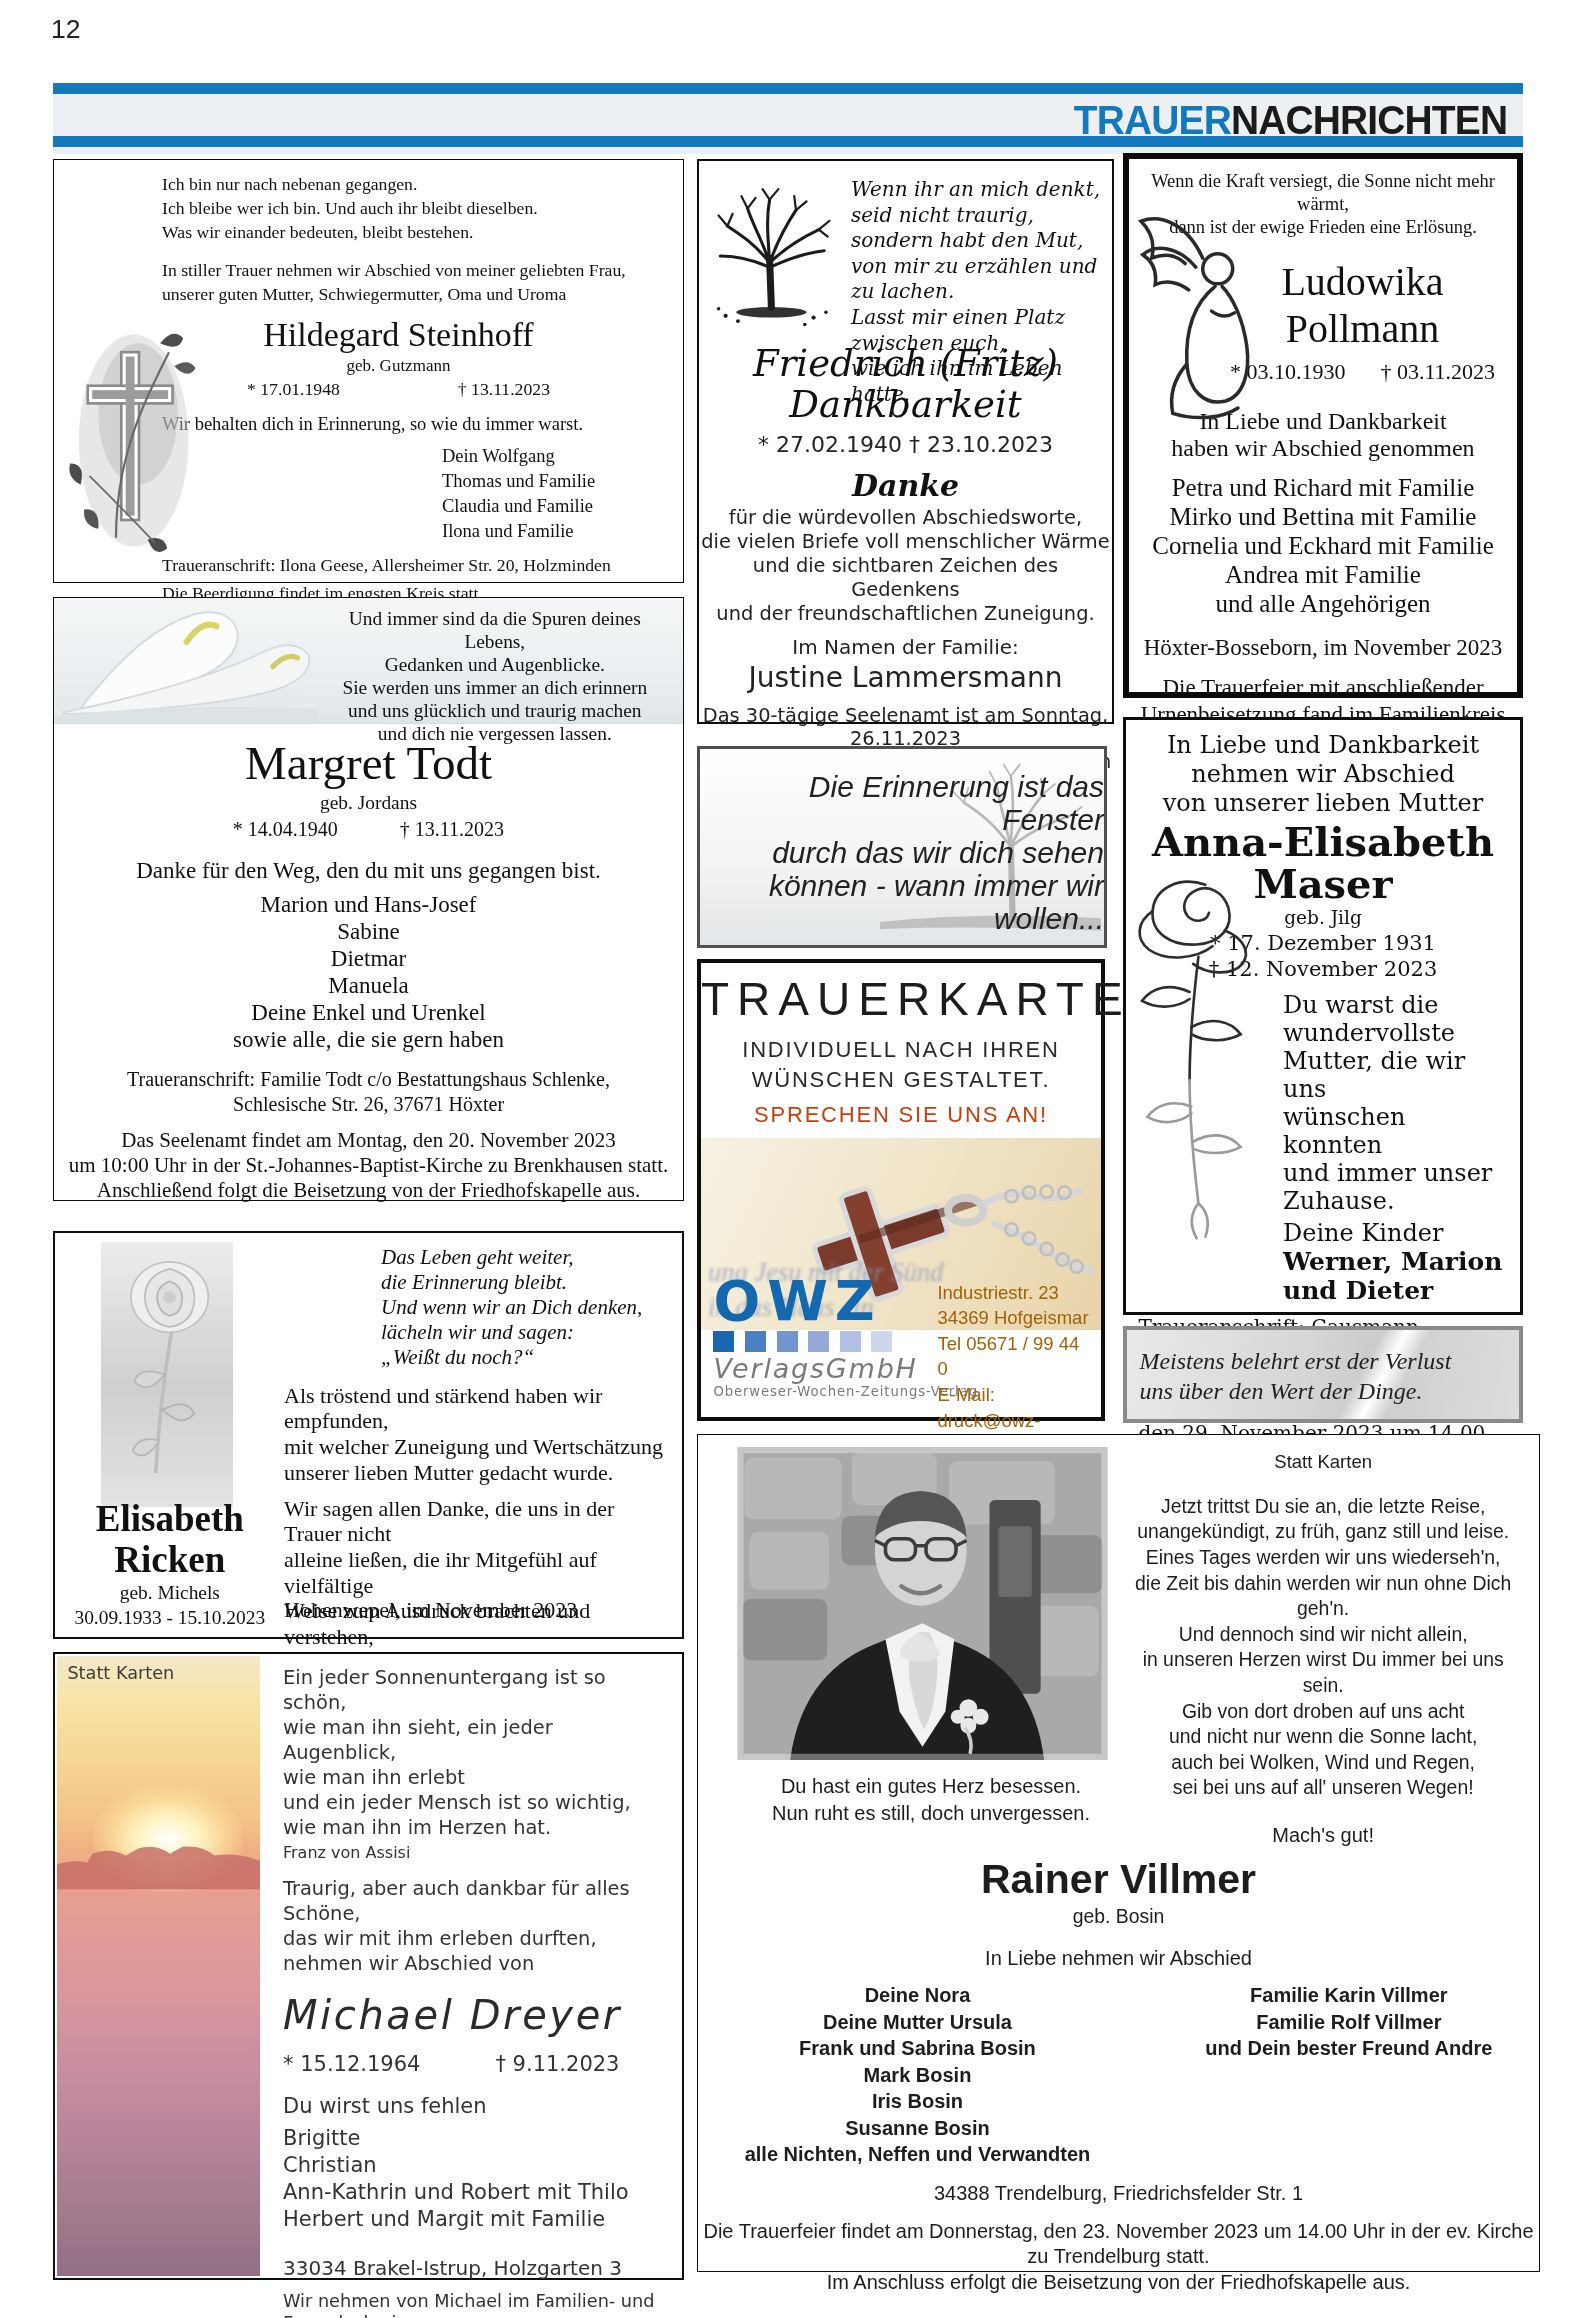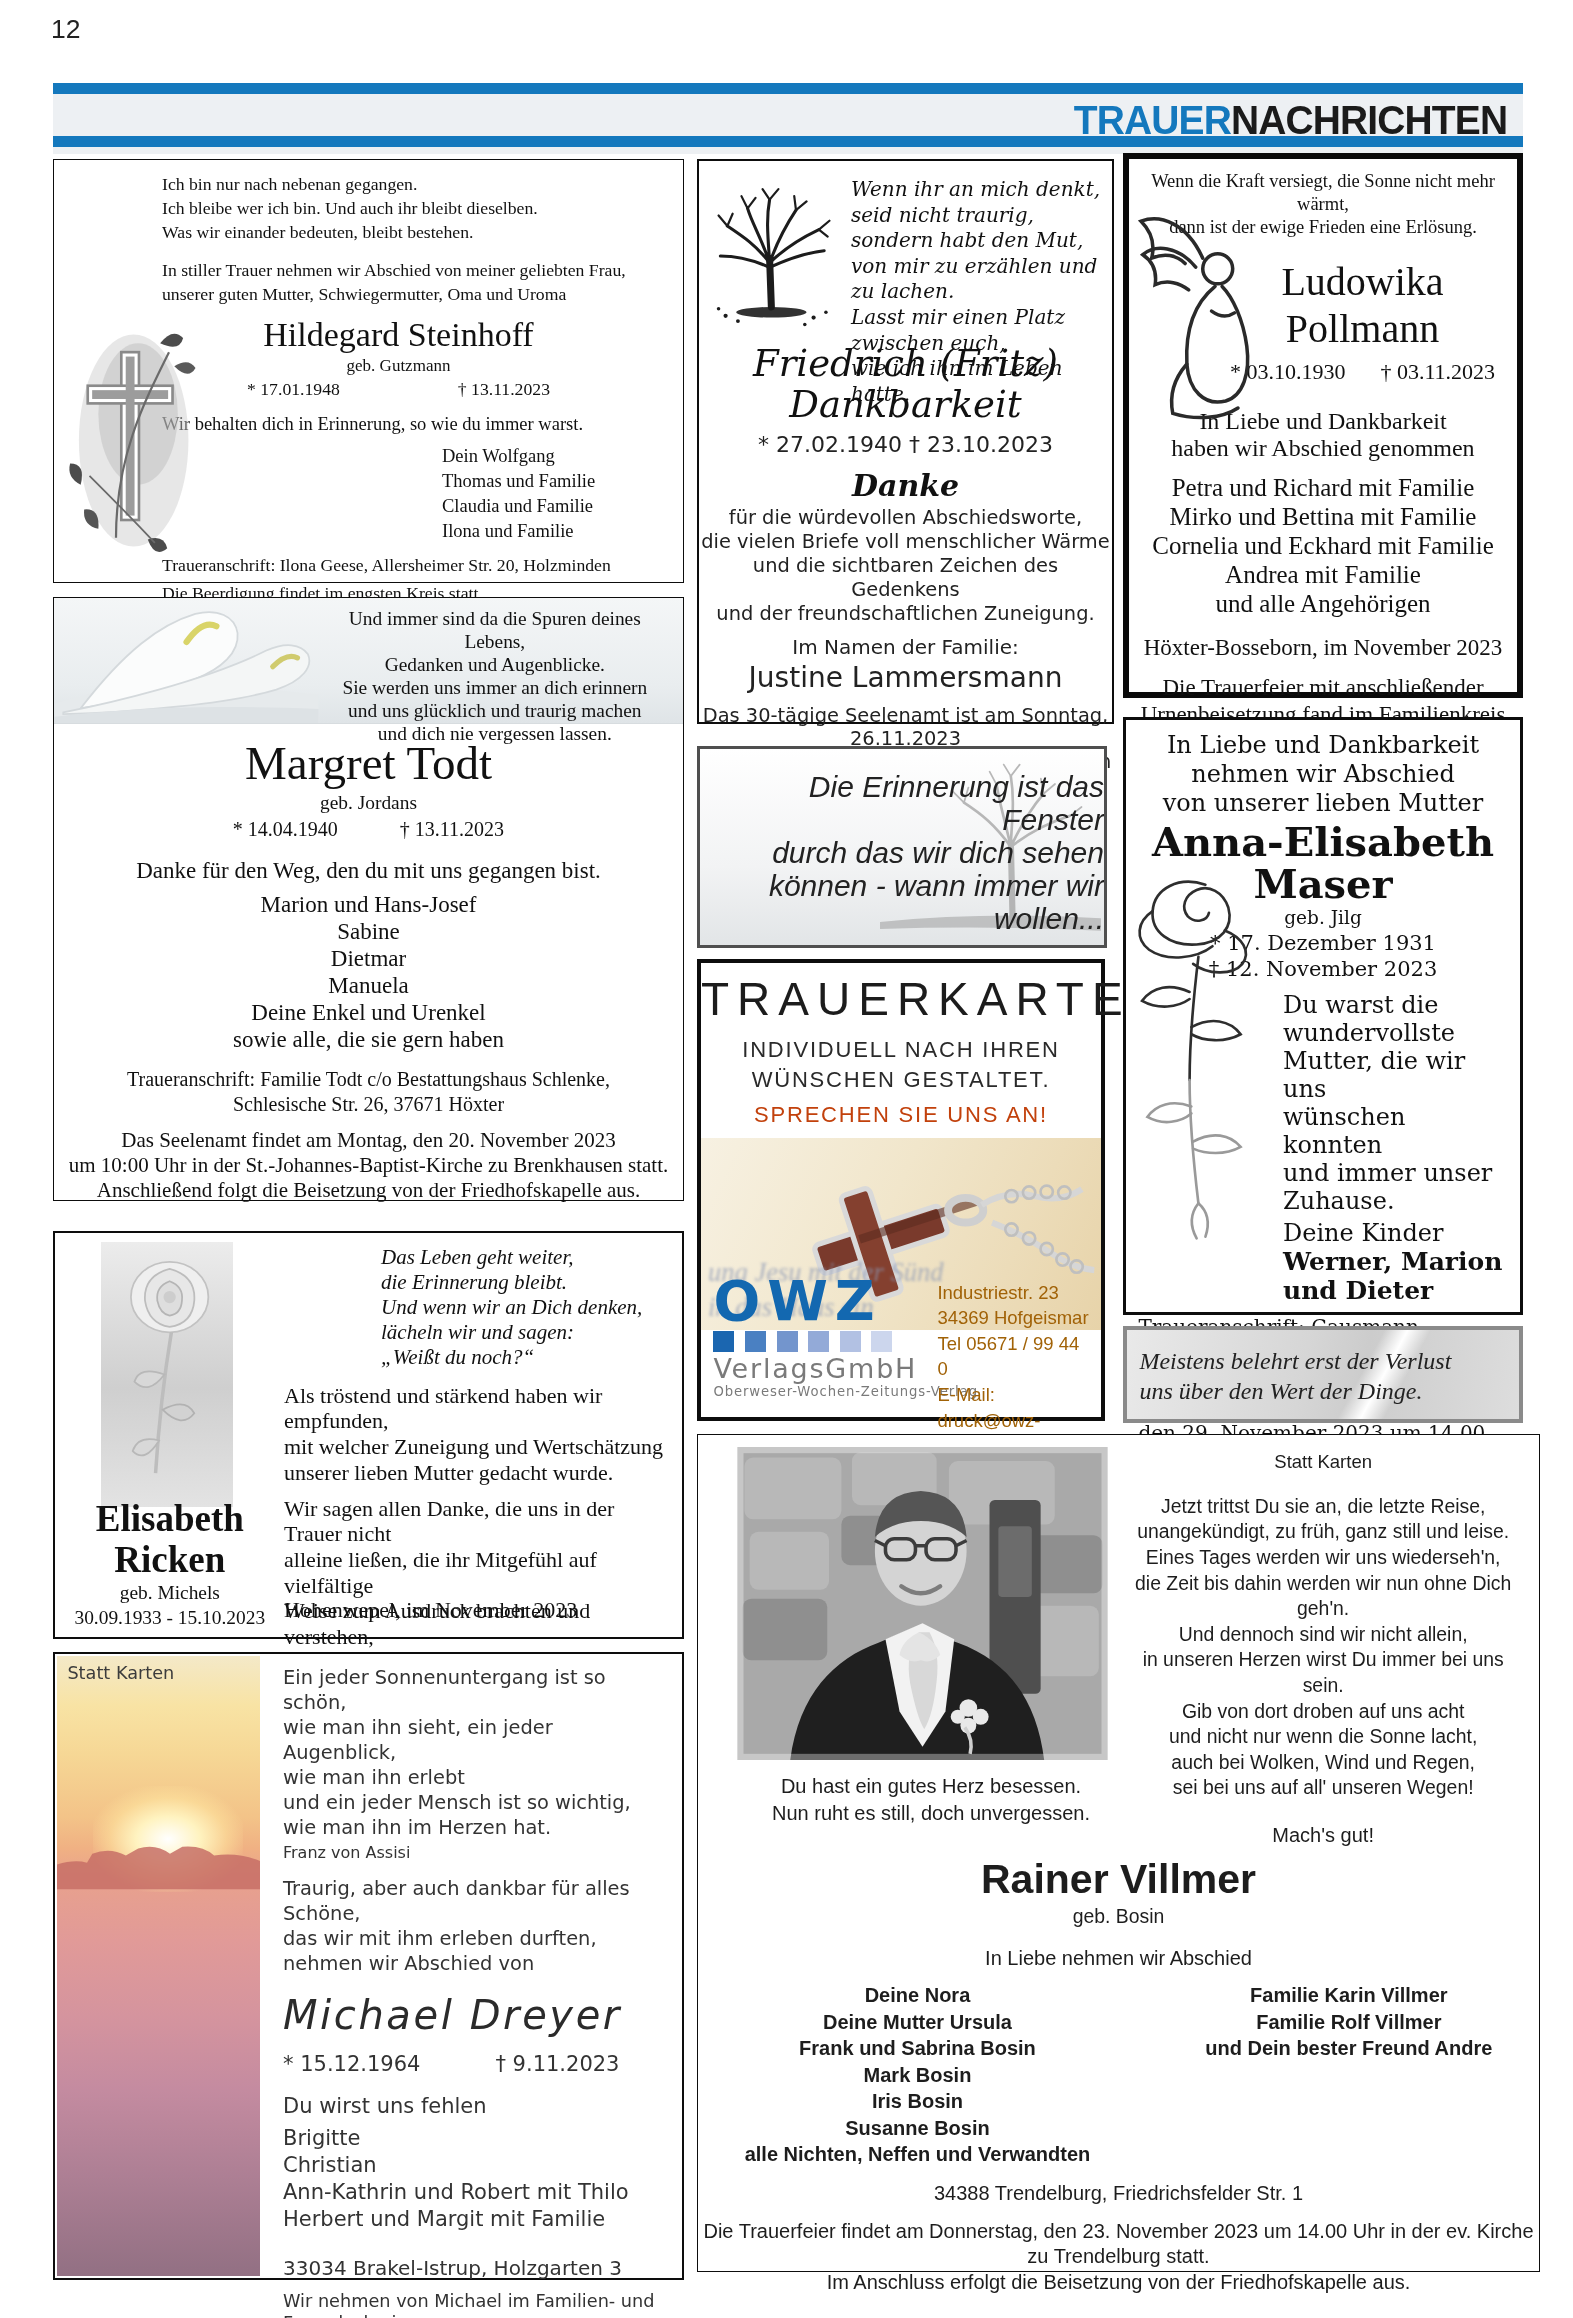--- a/index.html
+++ b/index.html
@@ -122,21 +122,21 @@
        color:#1368b0;letter-spacing:7px;line-height:51px;}
   #owz-row .squares{display:flex;gap:10.6px;margin-top:3.5px;}
   #owz-row .squares div{width:21px;height:21px;}
   #owz-row .squares div:nth-child(1){background:#1b66b0;}
   #owz-row .squares div:nth-child(2){background:#4a80c2;}
   #owz-row .squares div:nth-child(3){background:#7395cd;}
   #owz-row .squares div:nth-child(4){background:#93aad8;}
   #owz-row .squares div:nth-child(5){background:#b2c1e3;}
   #owz-row .squares div:nth-child(6){background:#ccd6ed;}
   #owz-row .company{font-family:"DejaVu Sans",sans-serif;font-size:27px;color:#7a7a7a;
-       letter-spacing:1.8px;margin-top:1.8px;line-height:30px;}
+       letter-spacing:1.8px;margin-top:1.8px;line-height:30px;font-style:italic;}
   #owz-row .subtitle{font-family:"DejaVu Sans",sans-serif;font-size:13.2px;color:#7a7a7a;letter-spacing:0.9px;}
   #owz-row .addr{position:absolute;left:224px;top:3.5px;font-family:"Liberation Sans",sans-serif;
        font-size:18.5px;line-height:25.6px;color:#a16207;}
 
   
   #pollmann{left:1123px;top:153px;width:400px;height:545px;border:6.2px solid #0a0a0a;text-align:center;}
   #pollmann .poem{margin-top:10.6px;font-size:18.5px;line-height:23px;}
   #pollmann .name{margin-top:19.4px;font-size:40px;margin-left:79px;}
   #pollmann .dates{margin-top:7px;display:flex;justify-content:center;gap:35px;font-size:22px;margin-left:79px;}
   #pollmann .intro{margin-top:23px;font-size:24px;line-height:27px;}

